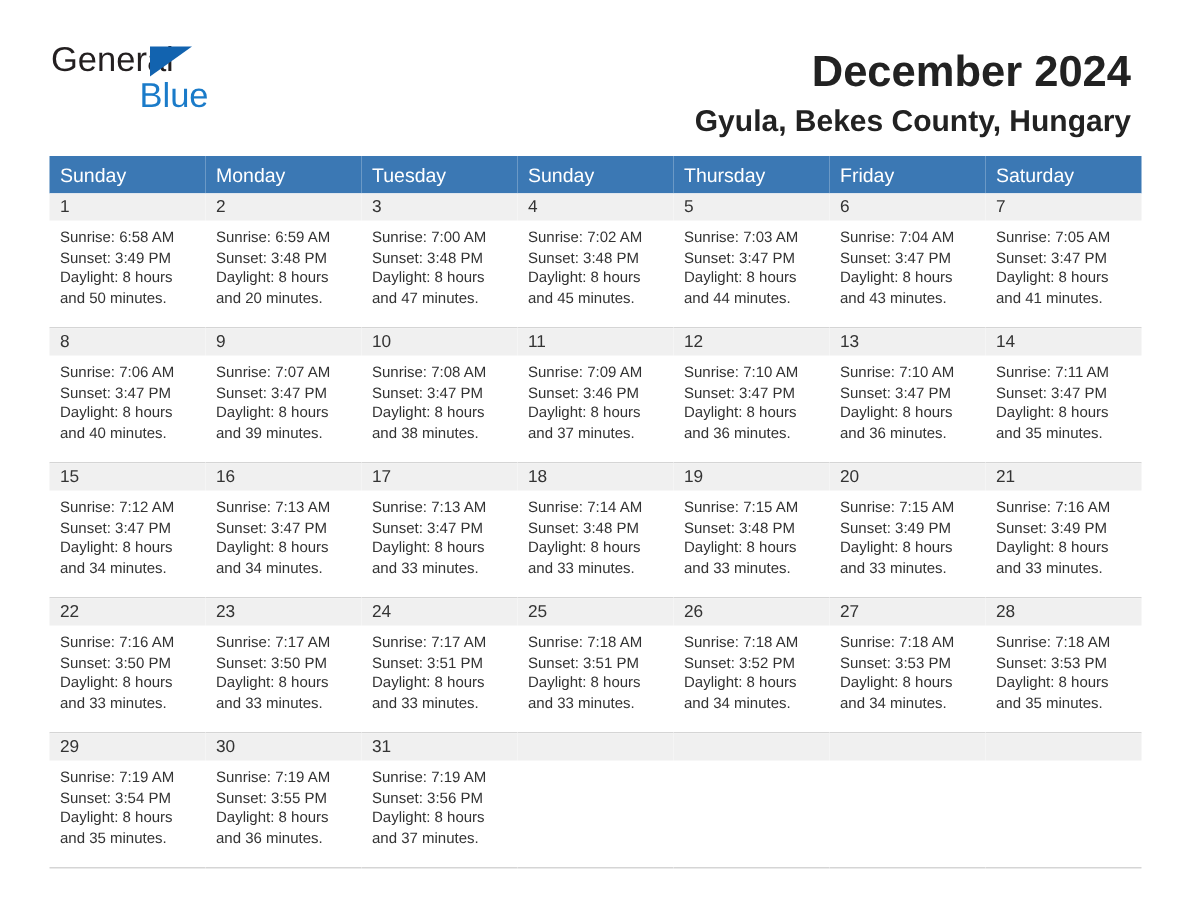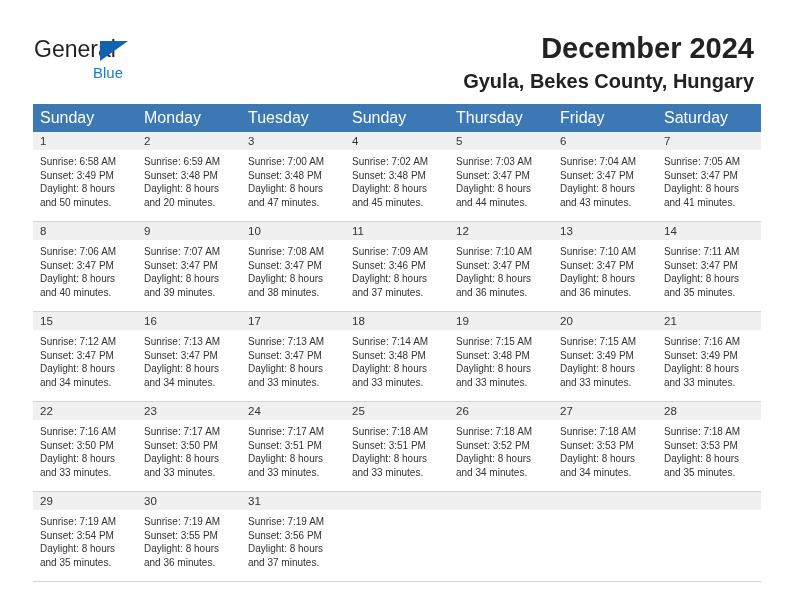--- a/index.html
+++ b/index.html
@@ -25,21 +25,21 @@
   
   .topbar {
     position: absolute;
     left: 0; top: 0;
     width: 792px;
     height: 98px;
   }
   .logo {
     position: absolute;
     left: 34px;
-    top: 36px;
+    top: 26px;
     width: 170px;
     height: 52px;
   }
   .logo-general {
     position: absolute;
     left: 0; top: 0;
     font-size: 23px;
     letter-spacing: 0px;
     color: #231f20;
     line-height: 26px;
@@ -50,21 +50,21 @@
     left: 66px;
     top: 5px;
     width: 0; height: 0;
     border-left: 28px solid #1263af;
     border-bottom: 20px solid transparent;
   }
   .logo-blue {
     position: absolute;
     left: 59px;
     top: 24px;
-    font-size: 15px;
+    font-size: 23px;
     color: #1a7bc9;
     line-height: 26px;
     white-space: nowrap;
   }
 
   .title-block {
     position: absolute;
     right: 38px;
     top: 30px;
     text-align: right;
@@ -91,21 +91,21 @@
     top: 104px;
     width: 728px;
     border-collapse: collapse;
     table-layout: fixed;
   }
   .calendar col { width: 104px; }
 
   .calendar thead th {
     background: #3b78b4;
     color: #ffffff;
-    font-size: 16px;
+    font-size: 13px;
     font-weight: normal;
     text-align: left;
     padding: 5px 0 5px 7px;
     height: 12px;
     vertical-align: middle;
     border: 0;
   }
 
   .calendar td {
     vertical-align: top;

